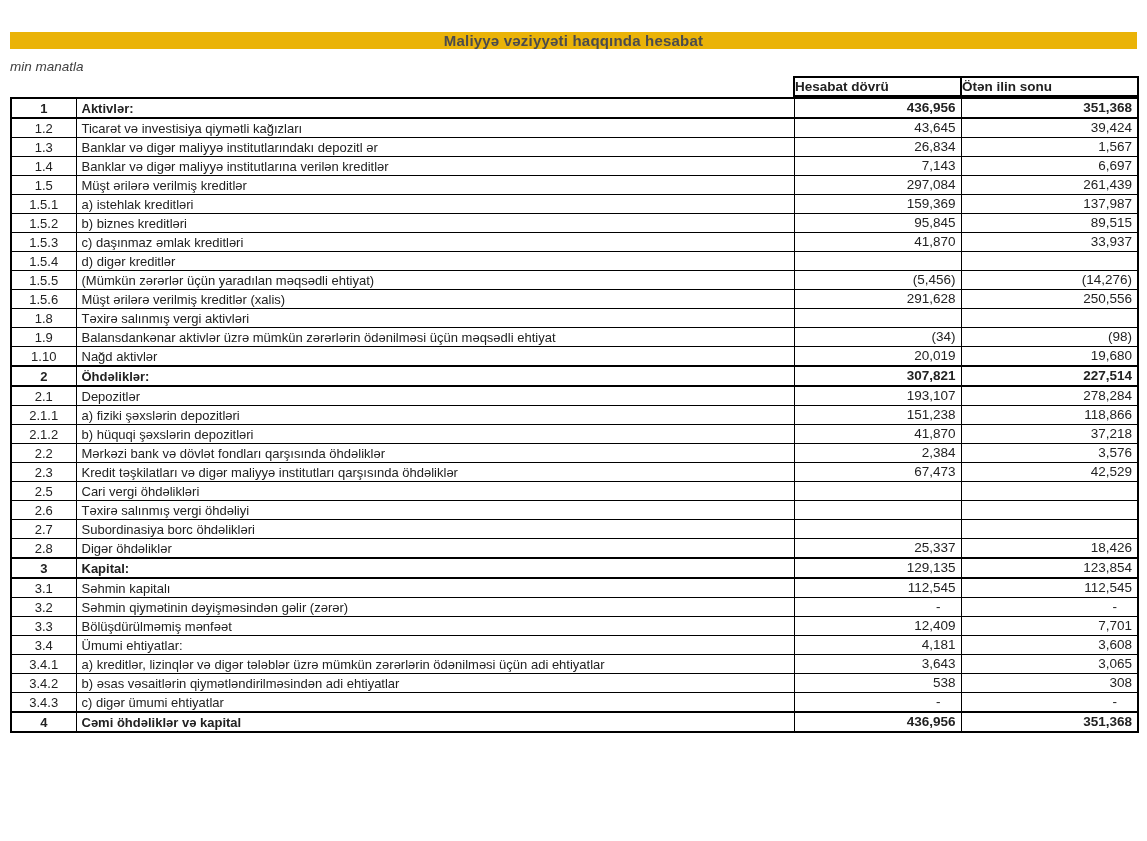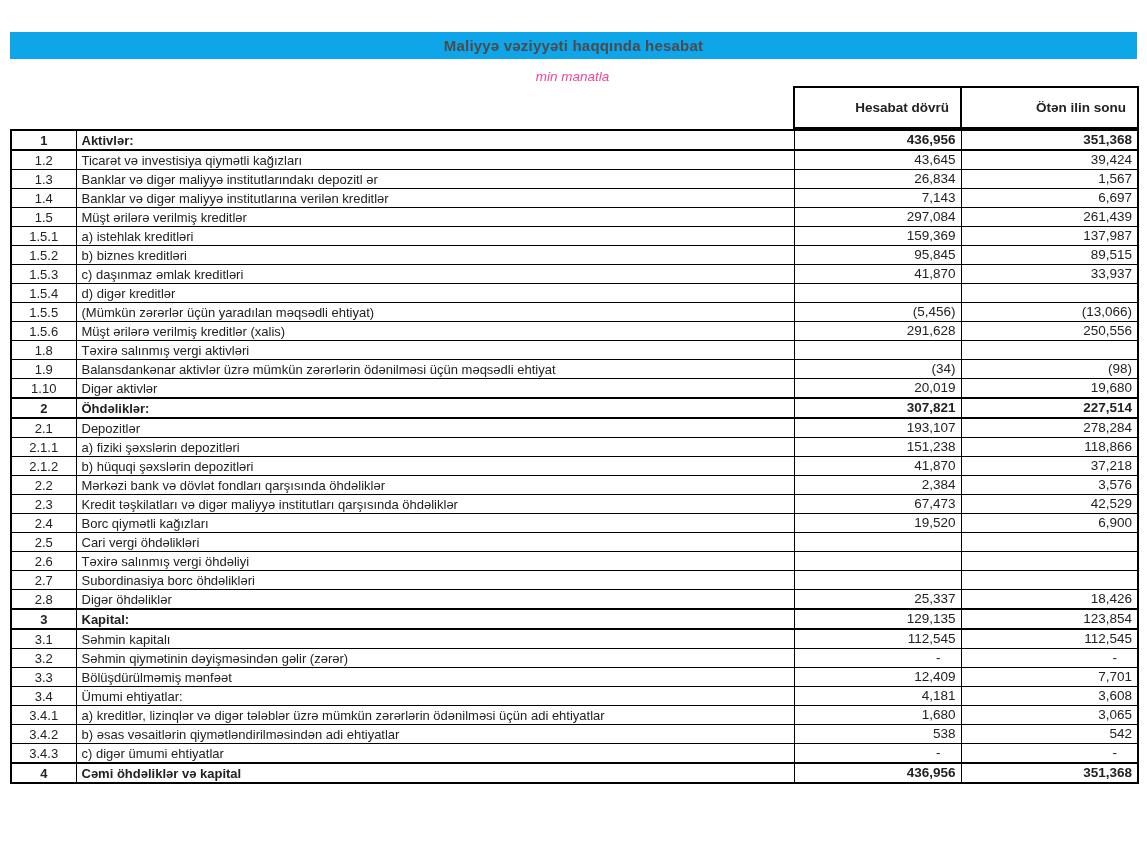--- a/index.html
+++ b/index.html
@@ -7,54 +7,54 @@
     padding: 0;
     background: #ffffff;
     font-family: "Liberation Sans", sans-serif;
     color: #222222;
   }
   .page {
     width: 1127px;
     margin: 20px 0 0 10px;
   }
   .banner {
-    height: 27px;
-    background: #0ea5e9;
+    height: 17px;
+    background: #eab308;
     display: flex;
     align-items: center;
     justify-content: center;
     font-weight: bold;
     font-size: 15px;
     color: #4B4B4D;
     letter-spacing: 0.2px;
     margin-top: 32px;
   }
   .unit-note {
-    text-align: center;
+    text-align: left;
     font-style: italic;
     font-size: 13.5px;
-    color: #ec4899;
+    color: #404040;
     margin: 10px 2px 2px 0;
   }
   table {
     border-collapse: collapse;
     table-layout: fixed;
   }
   .header-table {
     width: 344px;
     margin-left: 783px;
   }
   .header-table td {
     border: 2px solid #000;
     height: 17px;
-    text-align: right;
+    text-align: left;
     vertical-align: middle;
     font-weight: bold;
     font-size: 13.5px;
-    padding: 11px;
+    padding: 0;
   }
   .main-table {
     width: 1127px;
     border: 2.5px solid #000;
   }
   .main-table td {
     border: 1.5px solid #000;
     height: 18px;
     font-size: 13px;
     line-height: 1;
@@ -167,21 +167,21 @@
         <tr>
           <td class="num">1.5.4</td>
           <td class="label">d) digər kreditlər</td>
           <td class="val"></td>
           <td class="val"></td>
         </tr>
         <tr>
           <td class="num">1.5.5</td>
           <td class="label">(Mümkün zərərlər üçün yaradılan məqsədli ehtiyat)</td>
           <td class="val">(5,456)</td>
-          <td class="val">(13,066)</td>
+          <td class="val">(14,276)</td>
         </tr>
         <tr>
           <td class="num">1.5.6</td>
           <td class="label">Müşt ərilərə verilmiş kreditlər (xalis)</td>
           <td class="val">291,628</td>
           <td class="val">250,556</td>
         </tr>
         <tr>
           <td class="num">1.8</td>
           <td class="label">Təxirə salınmış vergi aktivləri</td>
@@ -189,21 +189,21 @@
           <td class="val"></td>
         </tr>
         <tr>
           <td class="num">1.9</td>
           <td class="label">Balansdankənar aktivlər üzrə mümkün zərərlərin ödənilməsi üçün məqsədli ehtiyat</td>
           <td class="val">(34)</td>
           <td class="val">(98)</td>
         </tr>
         <tr>
           <td class="num">1.10</td>
-          <td class="label">Digər aktivlər</td>
+          <td class="label">Nağd aktivlər</td>
           <td class="val">20,019</td>
           <td class="val">19,680</td>
         </tr>
         <tr class="section">
           <td class="num">2</td>
           <td class="label">Öhdəliklər:</td>
           <td class="val">307,821</td>
           <td class="val">227,514</td>
         </tr>
         <tr>
@@ -230,26 +230,20 @@
           <td class="val">2,384</td>
           <td class="val">3,576</td>
         </tr>
         <tr>
           <td class="num">2.3</td>
           <td class="label">Kredit təşkilatları və digər maliyyə institutları qarşısında öhdəliklər</td>
           <td class="val">67,473</td>
           <td class="val">42,529</td>
         </tr>
         <tr>
-          <td class="num">2.4</td>
-          <td class="label">Borc qiymətli kağızları</td>
-          <td class="val">19,520</td>
-          <td class="val">6,900</td>
-        </tr>
-        <tr>
           <td class="num">2.5</td>
           <td class="label">Cari vergi öhdəlikləri</td>
           <td class="val"></td>
           <td class="val"></td>
         </tr>
         <tr>
           <td class="num">2.6</td>
           <td class="label">Təxirə salınmış vergi öhdəliyi</td>
           <td class="val"></td>
           <td class="val"></td>
@@ -292,28 +286,28 @@
         </tr>
         <tr>
           <td class="num">3.4</td>
           <td class="label">Ümumi ehtiyatlar:</td>
           <td class="val">4,181</td>
           <td class="val">3,608</td>
         </tr>
         <tr>
           <td class="num">3.4.1</td>
           <td class="label">a) kreditlər, lizinqlər və digər tələblər üzrə mümkün zərərlərin ödənilməsi üçün adi ehtiyatlar</td>
-          <td class="val">1,680</td>
+          <td class="val">3,643</td>
           <td class="val">3,065</td>
         </tr>
         <tr>
           <td class="num">3.4.2</td>
           <td class="label">b) əsas vəsaitlərin qiymətləndirilməsindən adi ehtiyatlar</td>
           <td class="val">538</td>
-          <td class="val">542</td>
+          <td class="val">308</td>
         </tr>
         <tr>
           <td class="num">3.4.3</td>
           <td class="label">c) digər ümumi ehtiyatlar</td>
           <td class="val dash">-</td>
           <td class="val dash">-</td>
         </tr>
         <tr class="section">
           <td class="num">4</td>
           <td class="label">Cəmi öhdəliklər və kapital</td>

